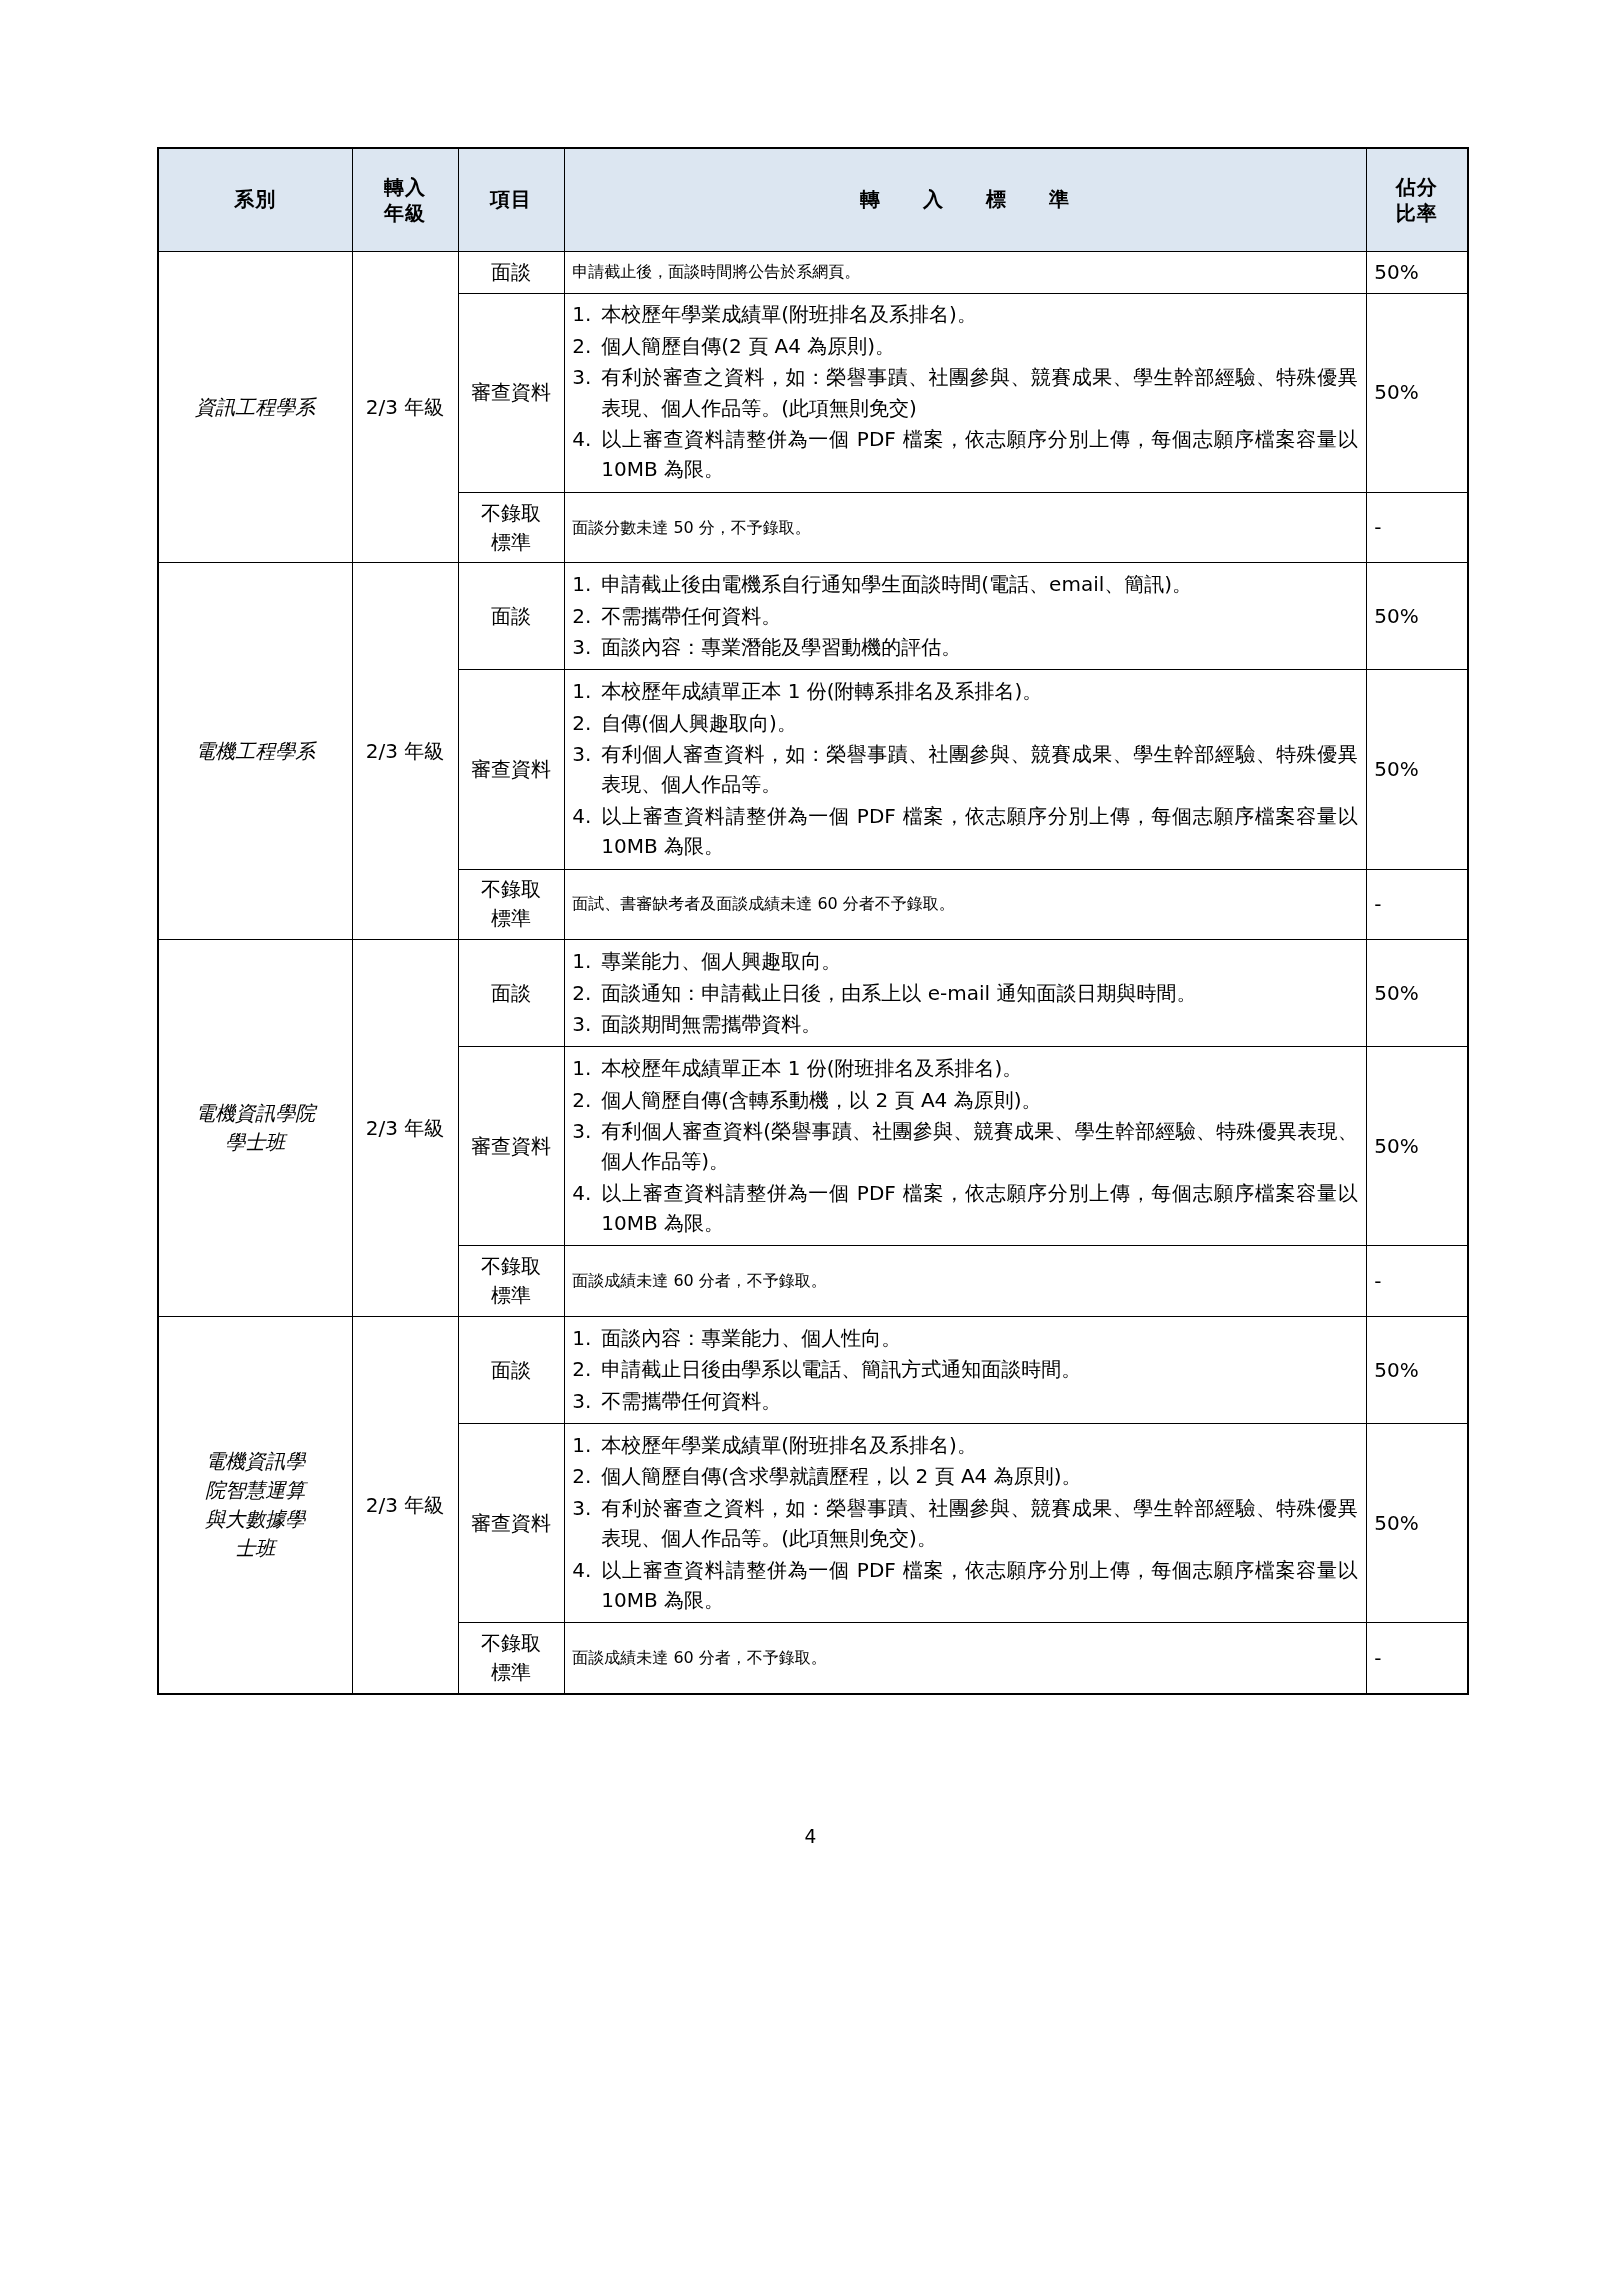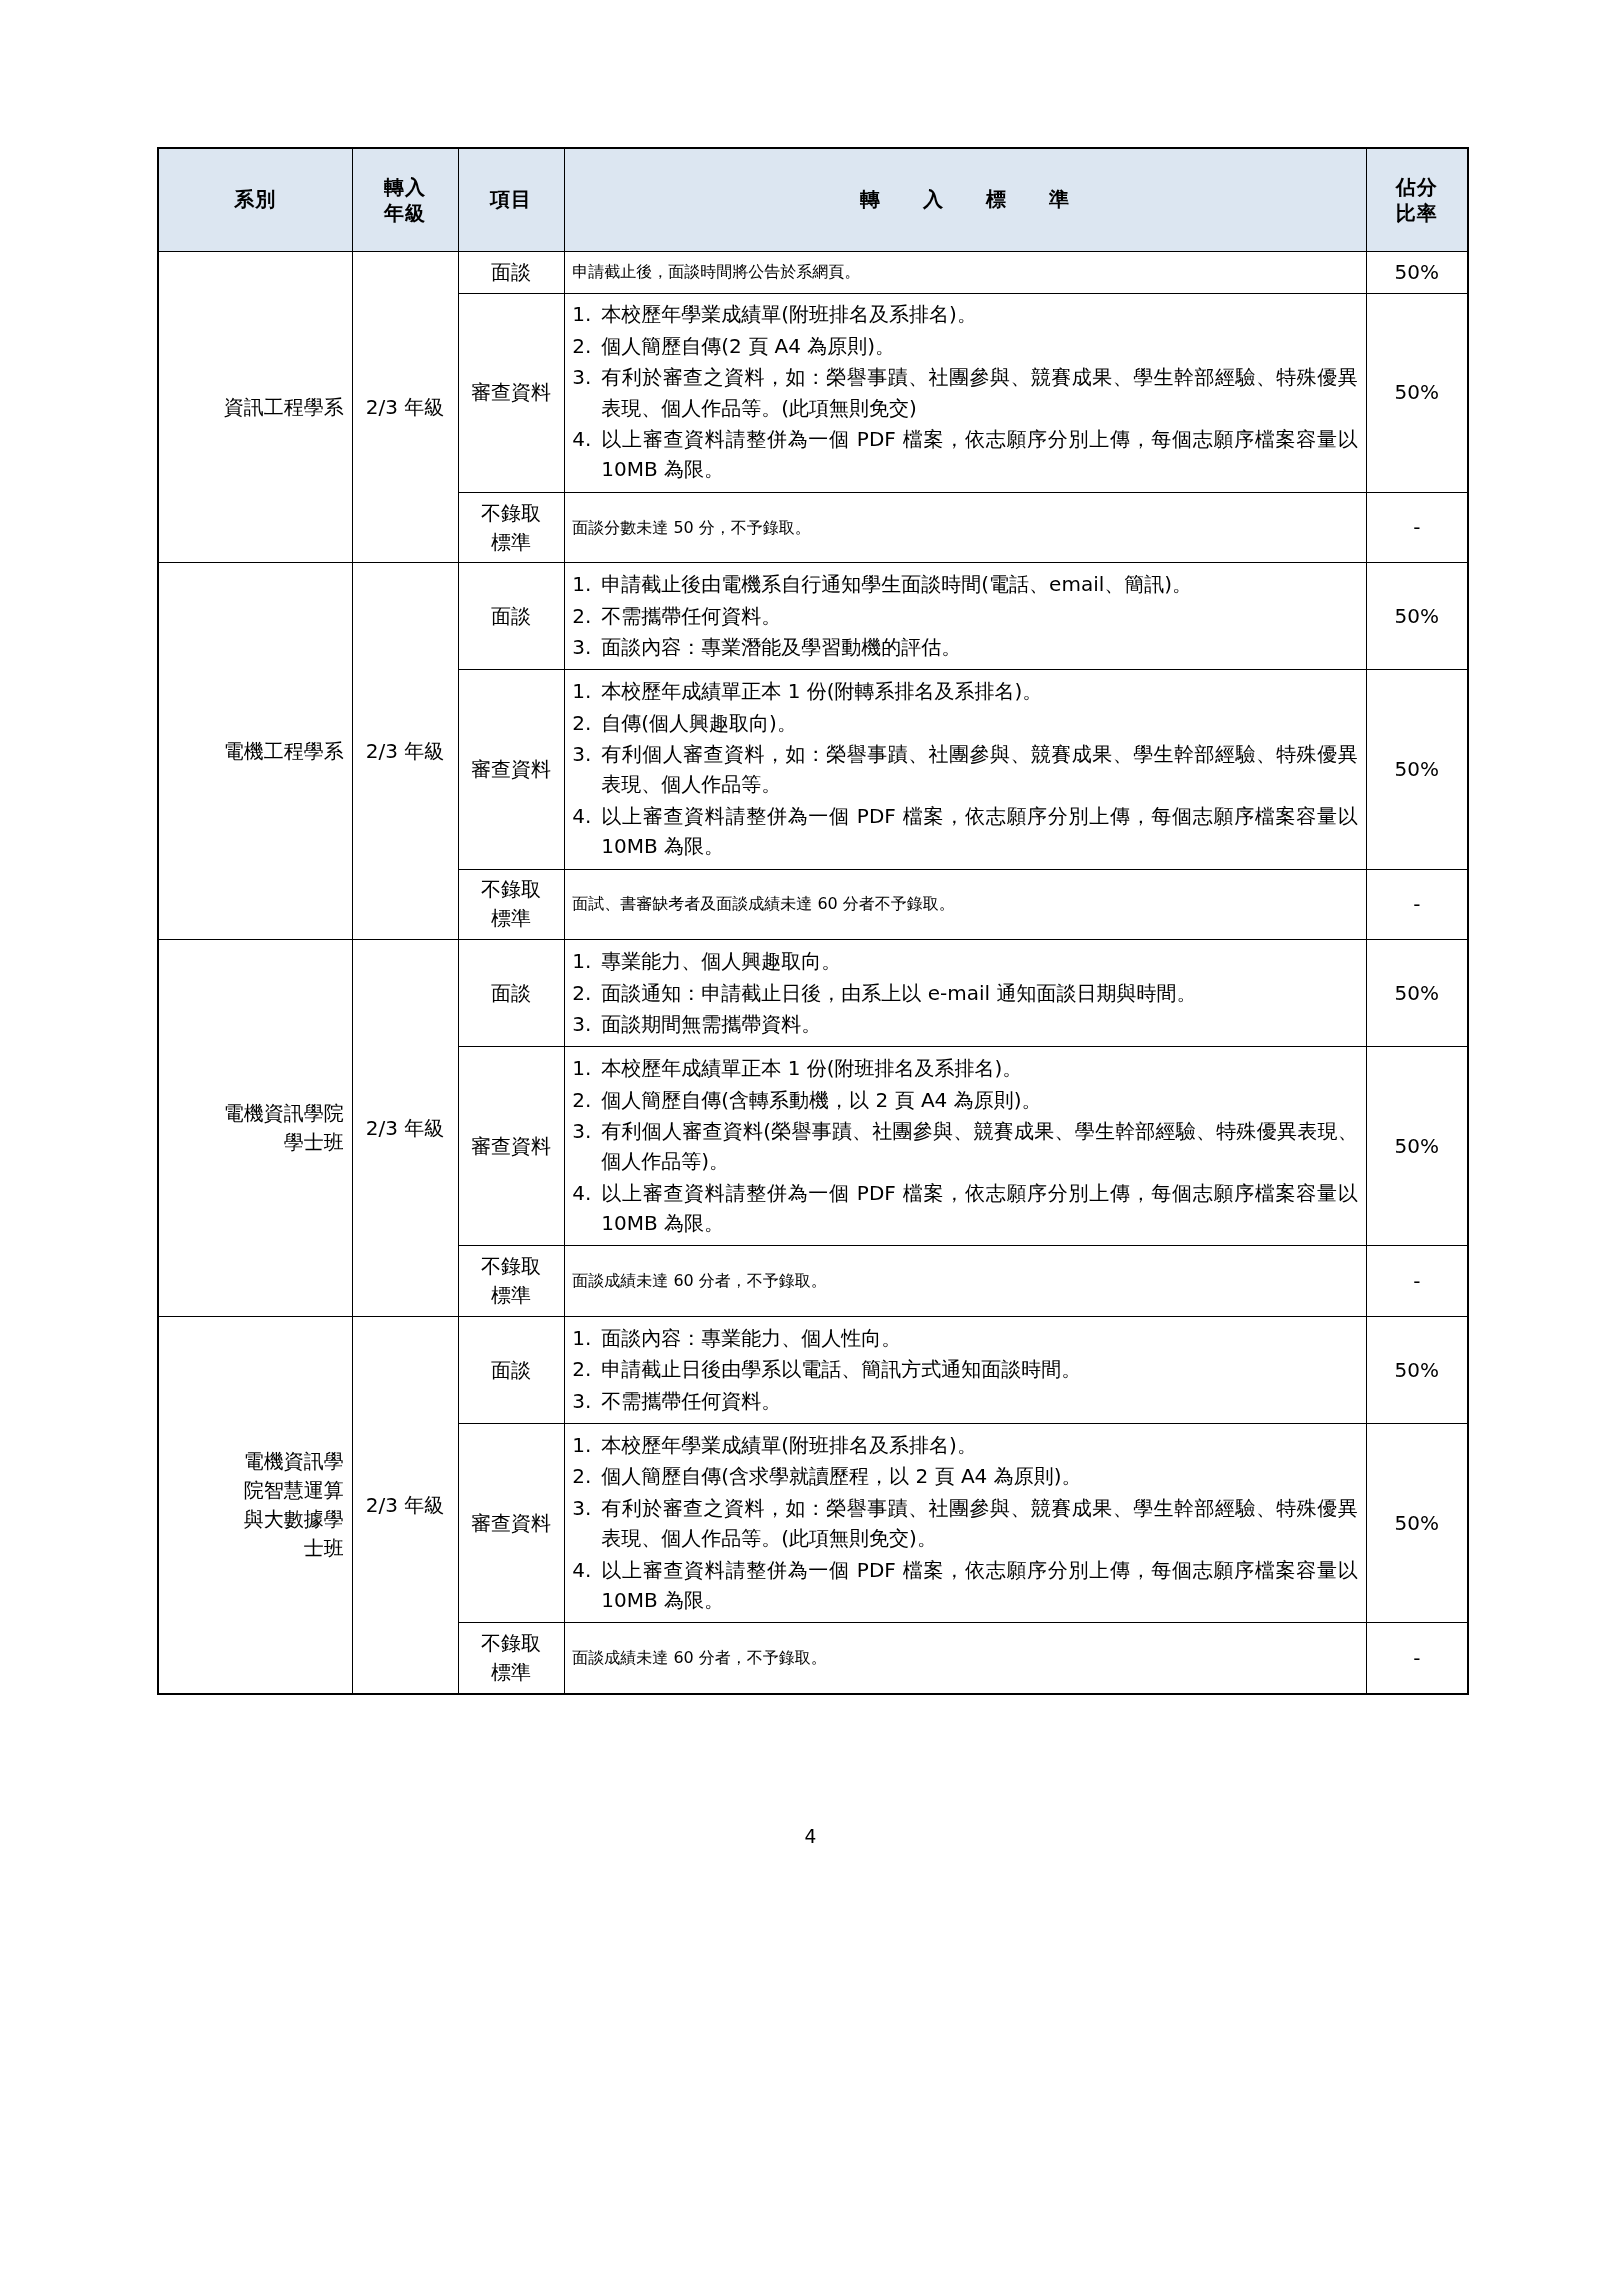--- a/index.html
+++ b/index.html
@@ -44,40 +44,40 @@
     text-align: center;
     font-weight: bold;
     font-size: 21.6px;
     height: 90px;
     letter-spacing: 1px;
   }
   thead th.two-line {
     line-height: 1.3;
   }
   td.dept {
-    text-align: right;
+    text-align: center;
     font-size: 20.6px;
     line-height: 1.6;
     padding: 3.9px 2px;
+    font-style: italic;
   }
   td.grade {
     text-align: center;
     font-size: 20px;
     white-space: nowrap;
     padding: 3.9px 0;
     margin-left: 21px;
   }
   td.item {
     text-align: center;
     font-size: 20px;
     line-height: 1.35;
     padding: 3.9px 2px;
   }
   td.ratio {
-    text-align: center;
     font-size: 20px;
     padding: 3.9px 2px;
   }
   td.content {
     text-align: left;
     padding: 6.9px 9.8px 7.8px 9.8px;
   }
   td.content .plain {
     font-size: 16px;
     line-height: 1.5;

